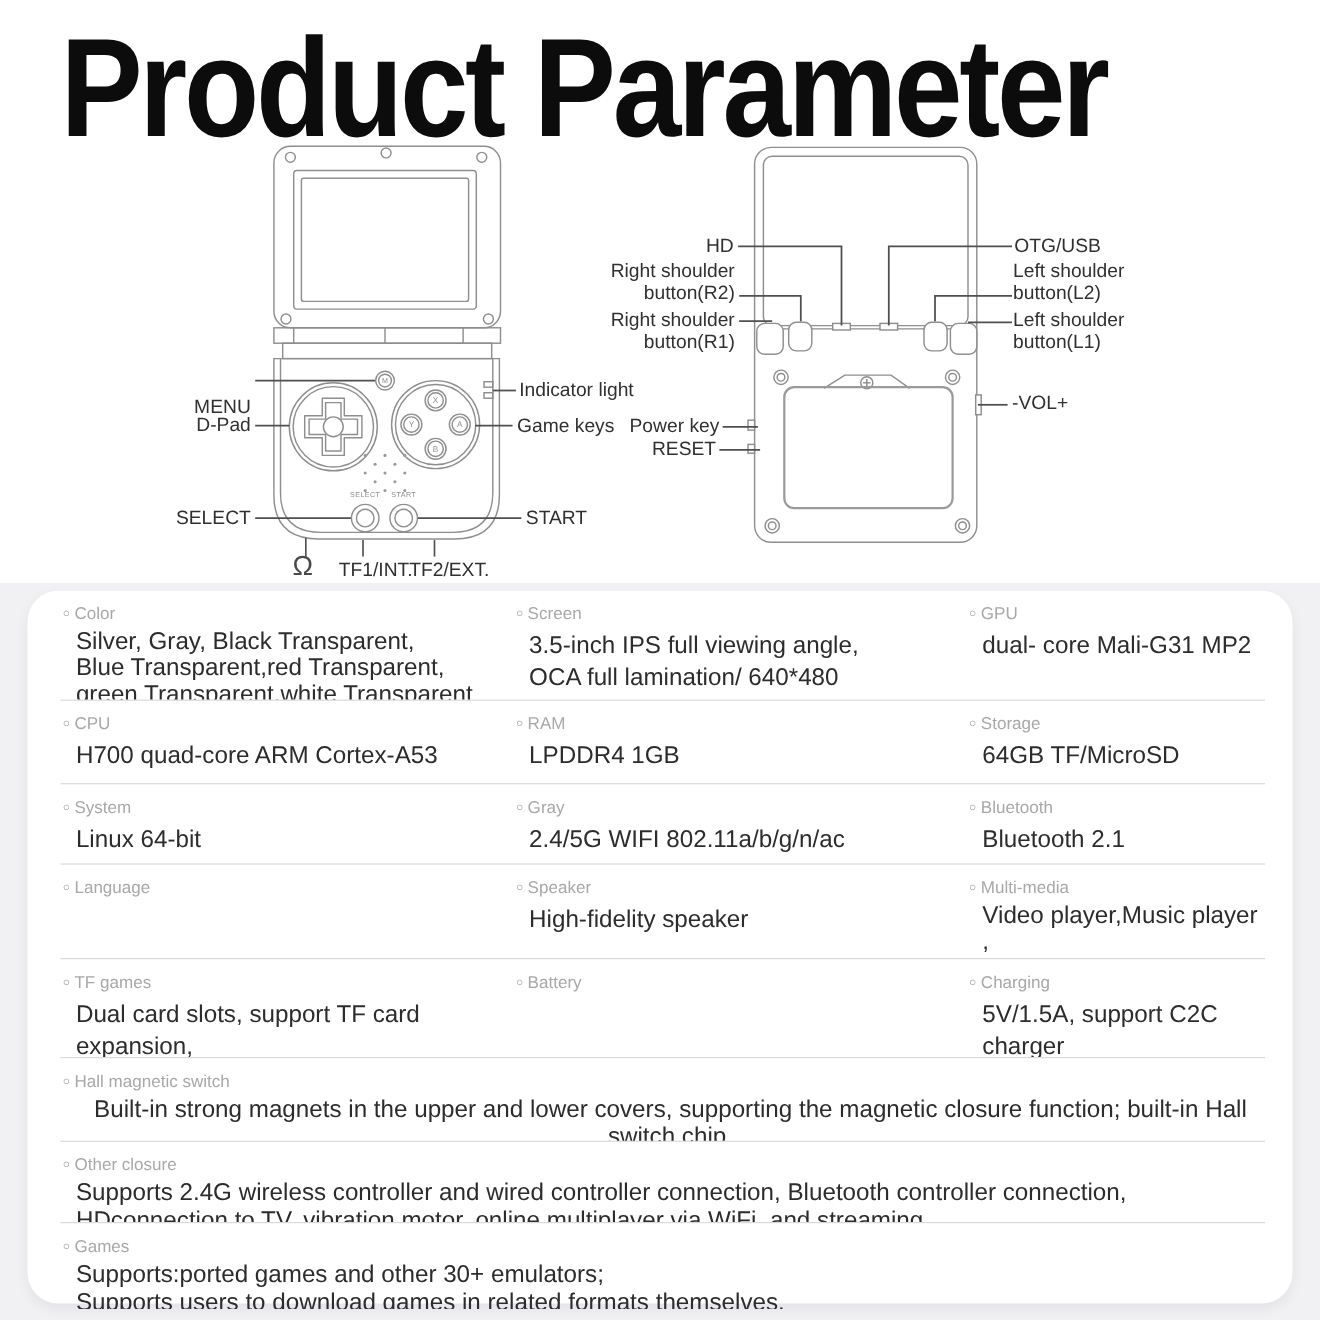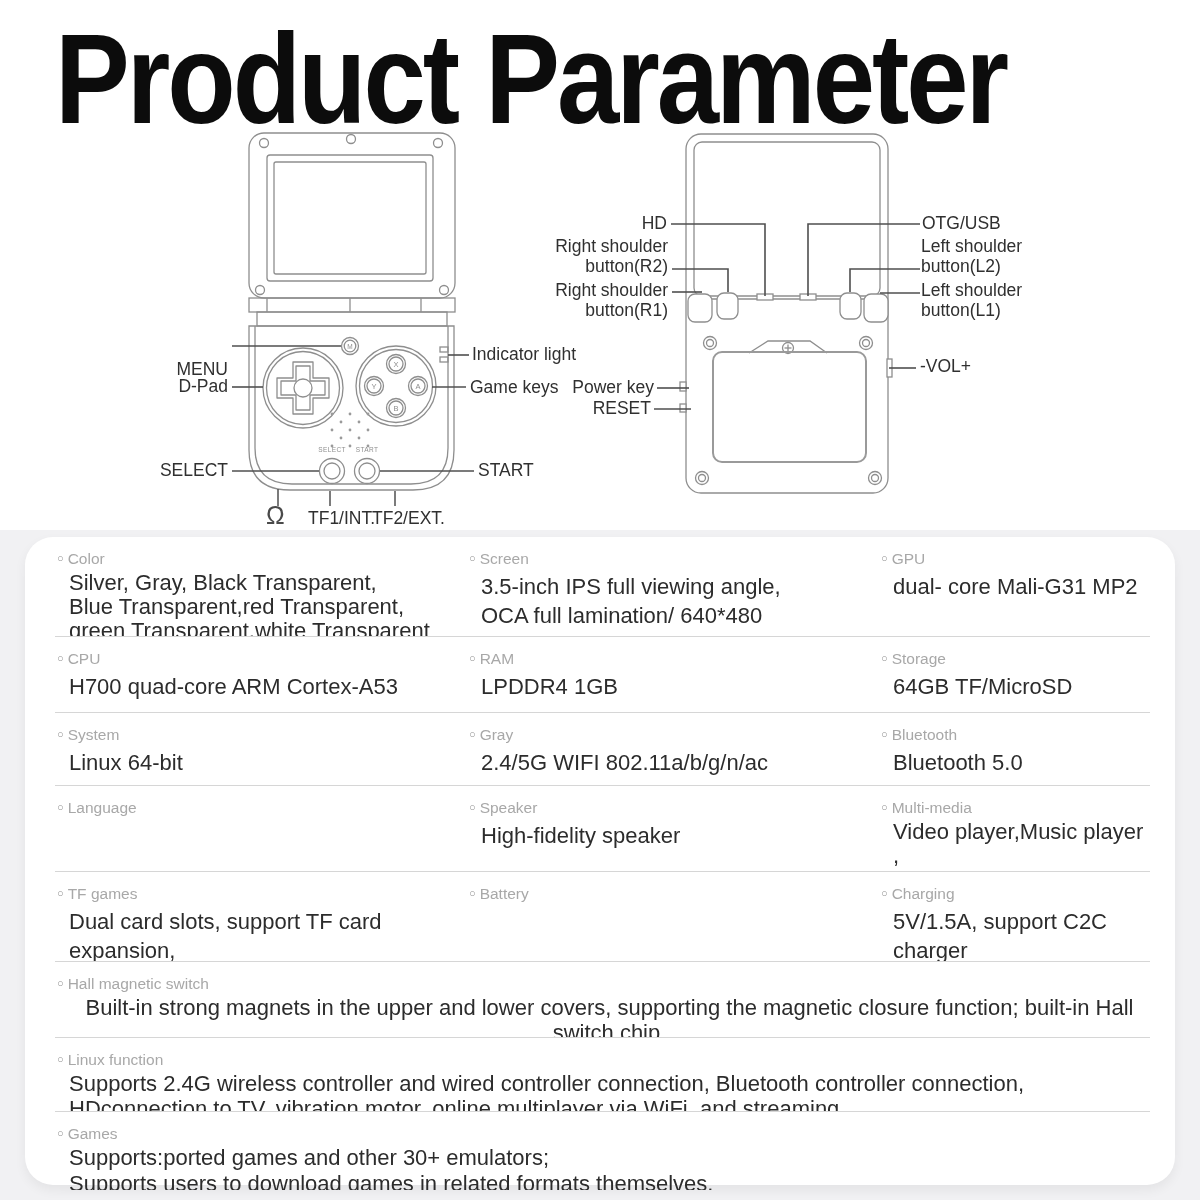--- a/index.html
+++ b/index.html
@@ -277,21 +277,21 @@
             <span class="ring">○</span>
             <span>Gray</span>
           </div>
         <div class="v">2.4/5G WIFI 802.11a/b/g/n/ac</div>
       </div>
       <div>
         <div class="lbl">
             <span class="ring">○</span>
             <span>Bluetooth</span>
           </div>
-        <div class="v">Bluetooth 5.0</div>
+        <div class="v">Bluetooth 2.1</div>
       </div>
     </div>
 
     <div class="row row3 h86">
       <div>
         <div class="lbl">
             <span class="ring">○</span>
             <span>Language</span>
           </div>
       </div>
@@ -341,21 +341,21 @@
           <span class="ring">○</span>
           <span>Hall magnetic switch</span>
         </div>
       <div class="v" style="margin-top:3px;line-height:1.15;text-align:center;">Built-in strong magnets in the upper and lower covers, supporting the magnetic closure function; built-in Hall switch chip,
 Features an automatic wake-up when the lid is opened and sleep mode when the lid is closed</div>
     </div>
 
     <div class="row h74">
       <div class="lbl">
           <span class="ring">○</span>
-          <span>Linux function</span>
+          <span>Other closure</span>
         </div>
       <div class="v" style="margin-top:3px;line-height:1.15;">Supports 2.4G wireless controller and wired controller connection, Bluetooth controller connection,
 HDconnection to TV, vibration motor, online multiplayer via WiFi, and streaming</div>
     </div>
 
     <div class="row h78 last">
       <div class="lbl">
           <span class="ring">○</span>
           <span>Games</span>
         </div>

